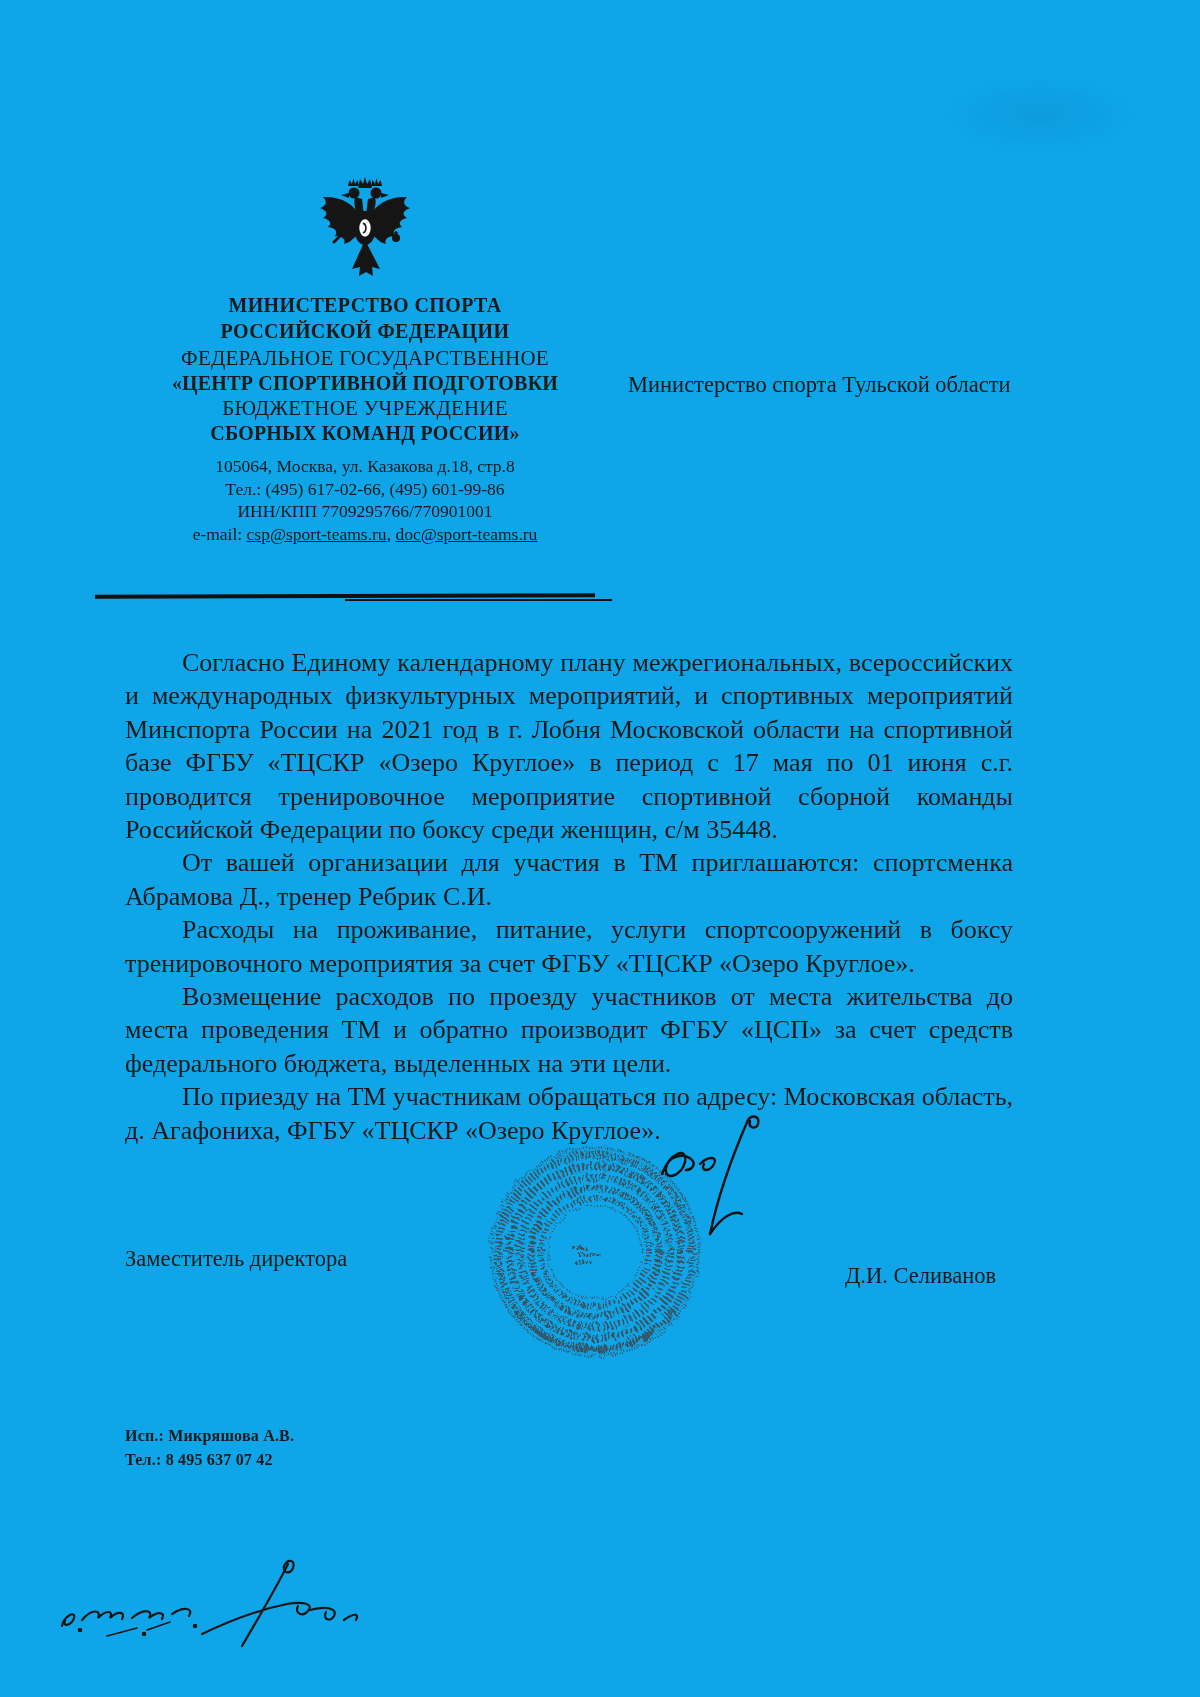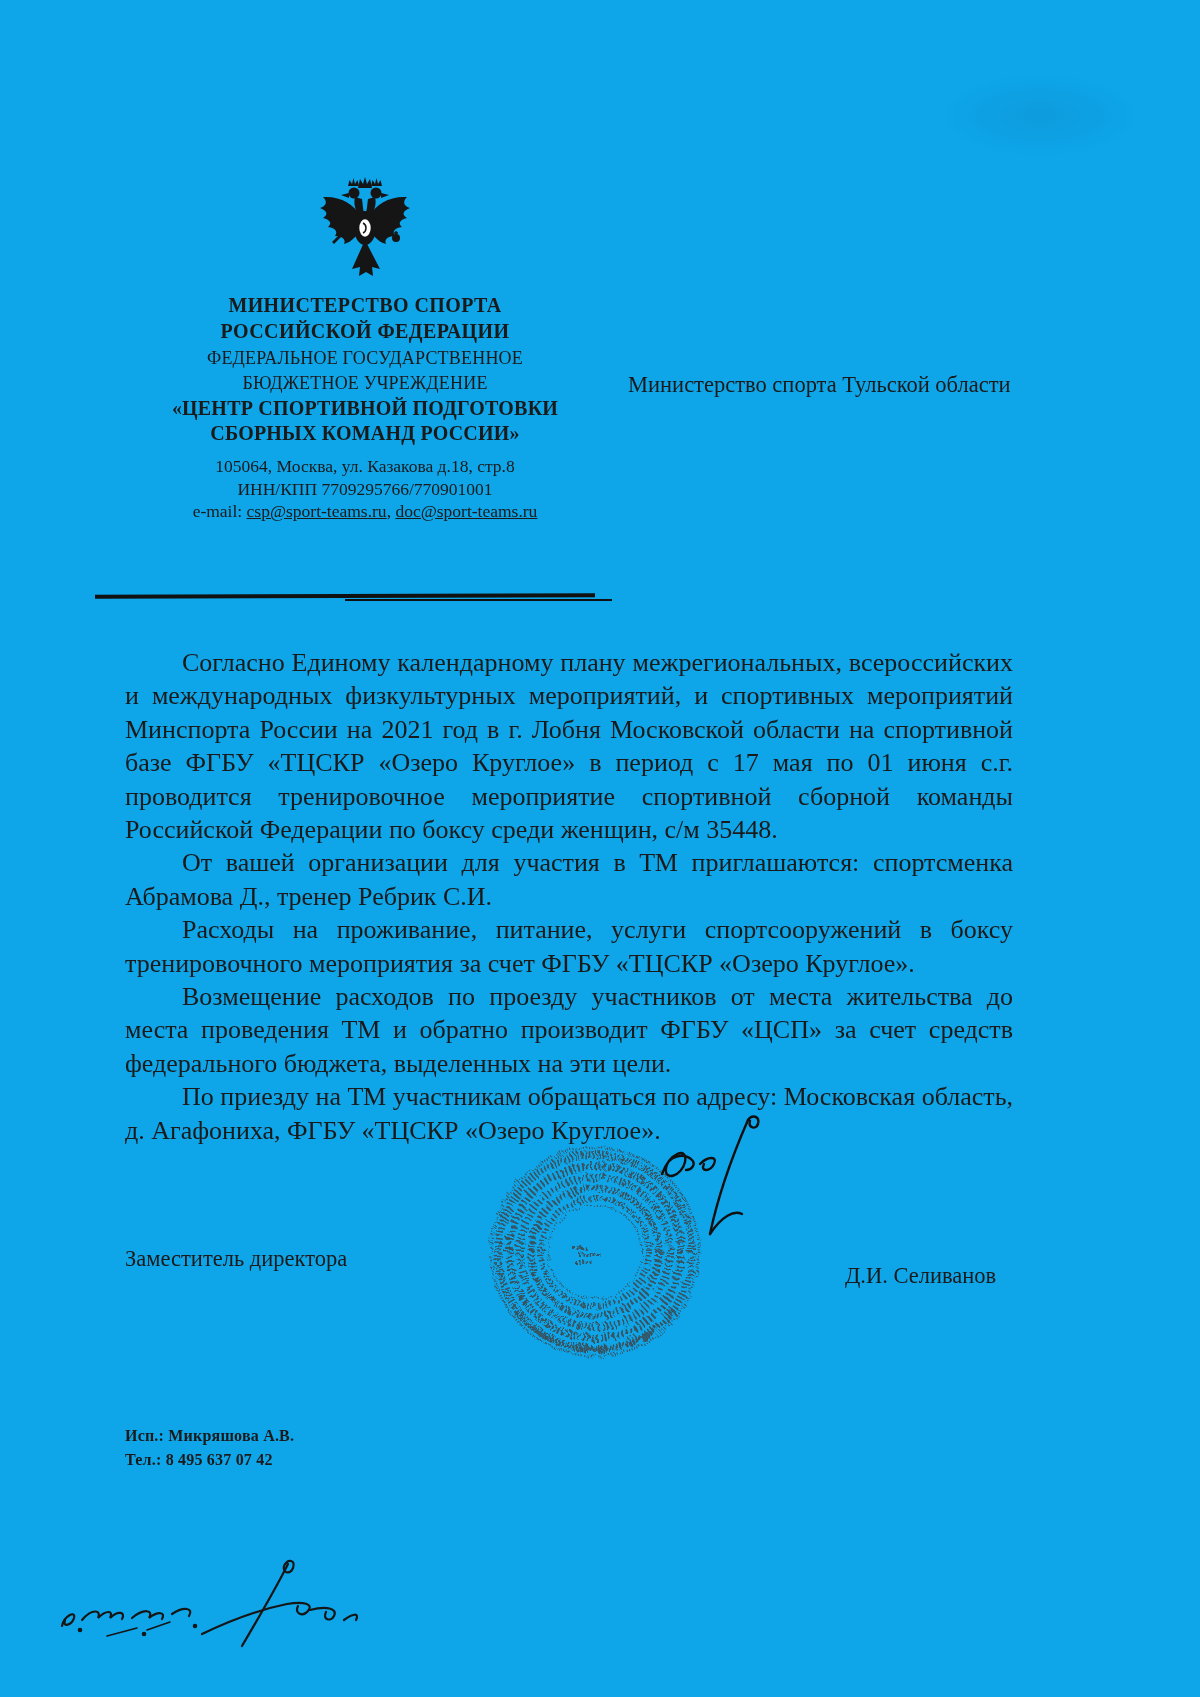--- a/index.html
+++ b/index.html
@@ -8,21 +8,21 @@
     width:1200px;height:1697px;
     margin:0 auto;
     background:#0ea5e9;
     font-family:"Liberation Serif","DejaVu Serif",serif;
     color:#1a1a1a;
     overflow:hidden;
   }
   .abs{position:absolute;}
   .left-col{left:100px;width:530px;text-align:center;}
   .ministry-line{font-weight:700;font-size:20px;line-height:26px;letter-spacing:.4px;}
-  .org-line{font-size:18px;line-height:25px;letter-spacing:.2px;}
+  .org-line{font-size:21px;line-height:25px;letter-spacing:.2px;}
   .org-line.bold{font-weight:700;font-size:20px;}
   .addr-line{font-size:17.5px;line-height:22.5px;}
   .email-link{text-decoration:underline;}
   .date-line{font-size:27px;letter-spacing:.6px;white-space:nowrap;}
   .date-line .num{margin-left:14px;}
   .rule{background:#111;}
   .addressee{font-size:22.5px;white-space:nowrap;}
   .body-text{width:888px;font-size:26px;line-height:33.4px;text-align:justify;}
   .body-text p{margin:0;text-indent:57px;}
   .sig-label{font-size:22.5px;white-space:nowrap;}
@@ -66,27 +66,28 @@
     </svg>
   </div>
 
   <div class="abs left-col" style="top:292px;">
     <div class="ministry-line">МИНИСТЕРСТВО СПОРТА</div>
     <div class="ministry-line">РОССИЙСКОЙ ФЕДЕРАЦИИ</div>
   </div>
 
   <div class="abs left-col" style="top:346px;">
     <div class="org-line">ФЕДЕРАЛЬНОЕ ГОСУДАРСТВЕННОЕ</div>
+    <div class="org-line bold">«ЦЕНТР СПОРТИВНОЙ ПОДГОТОВКИ</div>
     <div class="org-line">БЮДЖЕТНОЕ УЧРЕЖДЕНИЕ</div>
-    <div class="org-line bold">«ЦЕНТР СПОРТИВНОЙ ПОДГОТОВКИ</div>
     <div class="org-line bold">СБОРНЫХ КОМАНД РОССИИ»</div>
   </div>
 
   <div class="abs left-col" style="top:455px;">
     <div class="addr-line">105064, Москва, ул. Казакова д.18, стр.8</div>
+    <div class="addr-line">Тел.: (495) 617-02-66, (495) 601-99-86</div>
     <div class="addr-line">ИНН/КПП 7709295766/770901001</div>
     <div class="addr-line"><span>e-mail: </span><span class="email-link">csp@sport-teams.ru</span><span>, </span><span class="email-link">doc@sport-teams.ru</span></div>
   </div>
 
 
   <div class="abs rule" style="left:95px;top:594px;width:500px;height:4px;transform:rotate(-0.15deg);"></div>
   <div class="abs rule" style="left:345px;top:599px;width:267px;height:2px;"></div>
 
   <div class="abs addressee" style="left:628px;top:372px;">Министерство спорта Тульской области</div>
 

